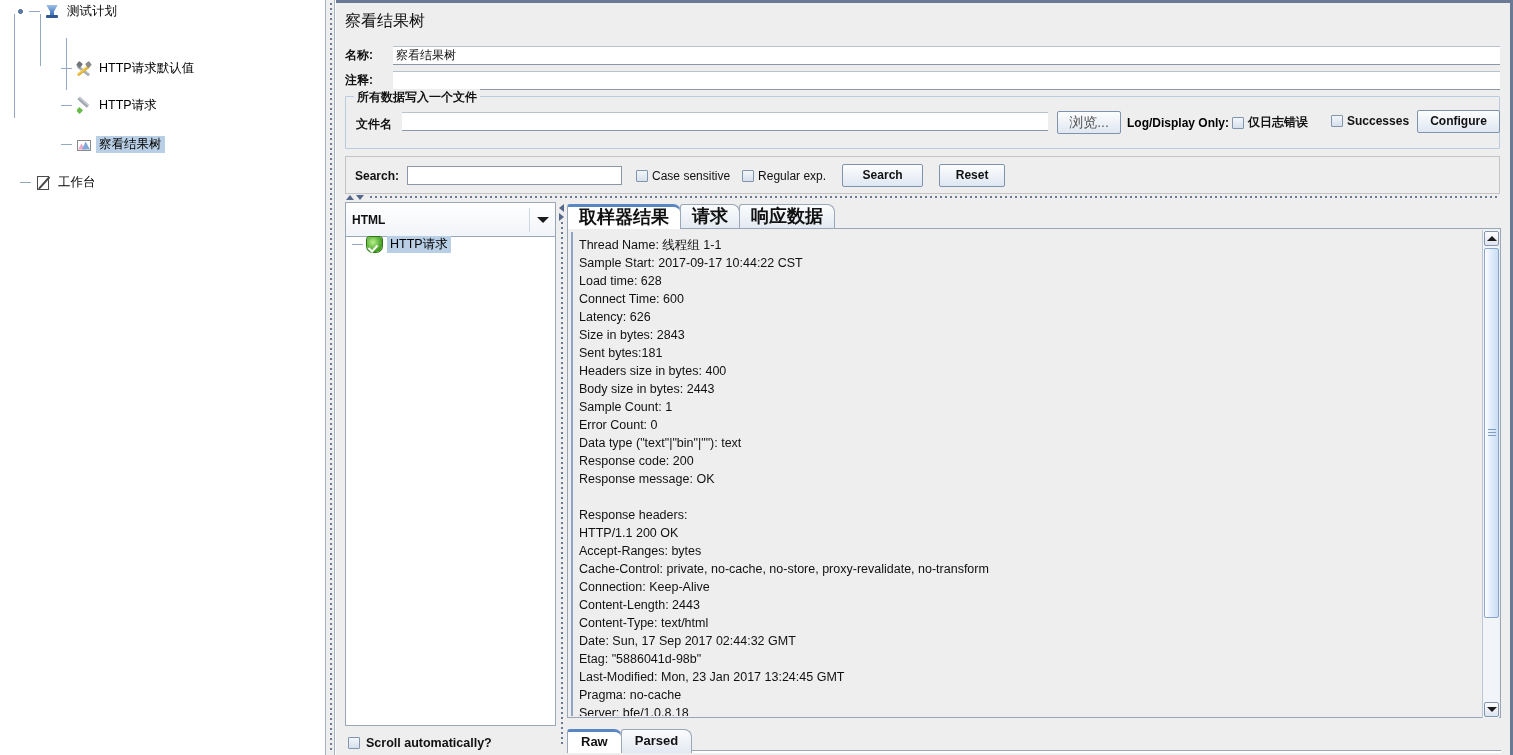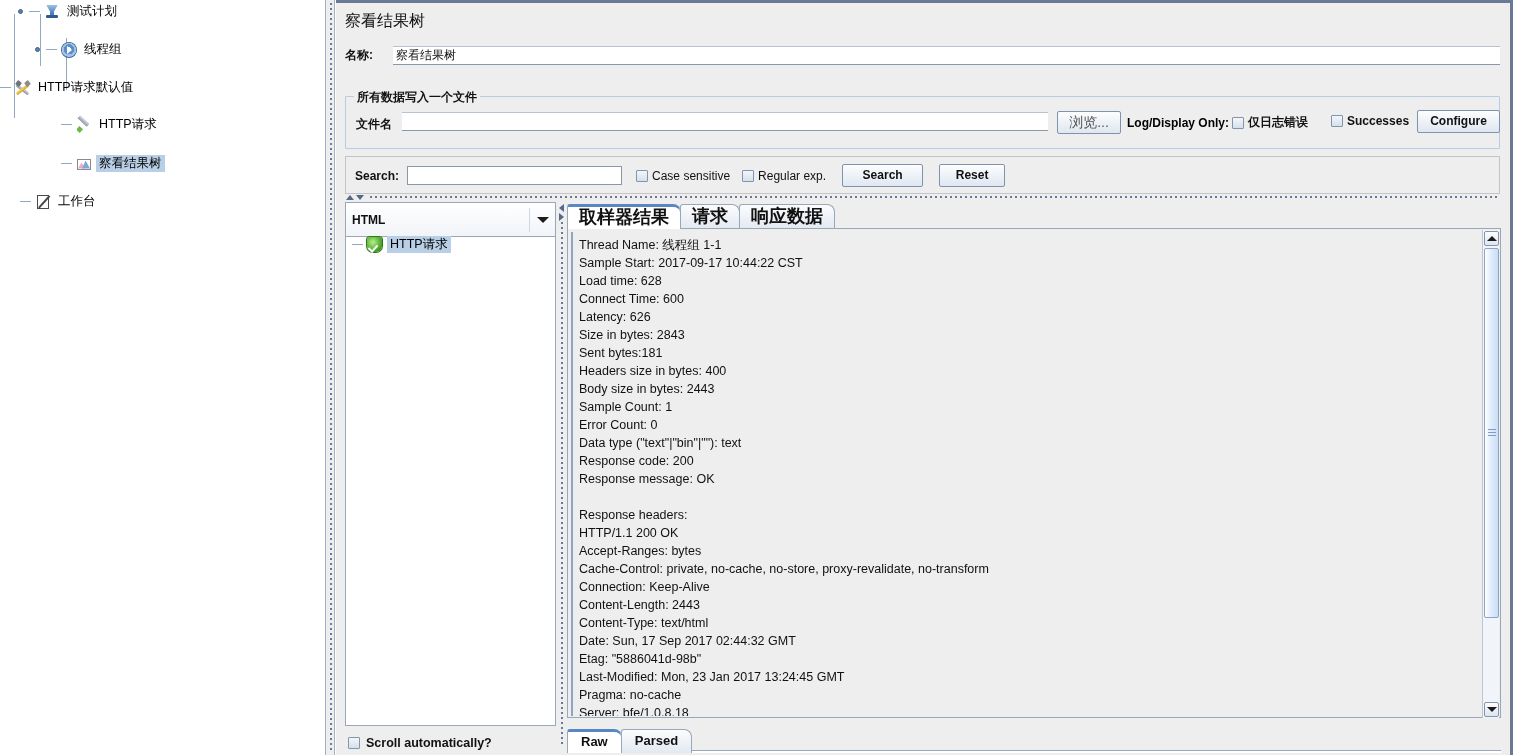--- a/index.html
+++ b/index.html
@@ -374,35 +374,22 @@
           <span class="h"></span>
         </span>
       <span class="tree-icon ic-testplan">
         <span class="funnel"></span>
           <span class="stem"></span>
           <span class="base"></span>
       </span>
       <span class="tree-label">测试计划</span>
     </div>
 
-    <div class="tree-row" style="left:0; top:21px; padding-left:35px;">
-      <span class="handle">
-          <span class="knob"></span>
-        </span>
-      <span class="elbow">
-          <span class="h"></span>
-        </span>
-      <span class="tree-icon ic-thread">
-        <span class="gear"></span>
-          <span class="play"></span>
-      </span>
-      <span class="tree-label">线程组</span>
-    </div>
-
-    <div class="tree-row" style="left:0; top:40px; ">
+
+    <div class="tree-row" style="left:0; top:40px; padding-left:61px;">
       <span class="elbow">
           <span class="h"></span>
         </span>
       <span class="tree-icon ic-defaults">
         <span class="tool2"></span>
           <span class="tool2b"></span>
           <span class="tool1"></span>
           <span class="tool1b"></span>
       </span>
       <span class="tree-label">HTTP请求默认值</span>
@@ -450,20 +437,24 @@
 
   <div id="main">
 
     <div id="page-title">察看结果树</div>
 
     <div class="field-row" style="left:9px; top:43px; width:1155px;">
       <span class="field-label" style="width:48px;">名称:</span>
       <input class="txt" style="width: 1107px;" value="察看结果树">
     </div>
 
+    <div class="field-row" style="left:9px; top:68px; width:1155px;">
+      <span class="field-label" style="width:48px;">注释:</span>
+      <input class="txt" style="width: 1107px;" value="">
+    </div>
 
     <div id="file-group">
       <span class="gtitle">所有数据写入一个文件</span>
 
       <span class="field-label" style="position:absolute; left:10px; top:19px;">文件名</span>
 
       <input class="txt" style="position: absolute; left: 56px; top: 15px; width: 646px;" value="">
 
       <button class="btn small" style="position:absolute; left:711px; top:14px; width:64px;">浏览...</button>
 

